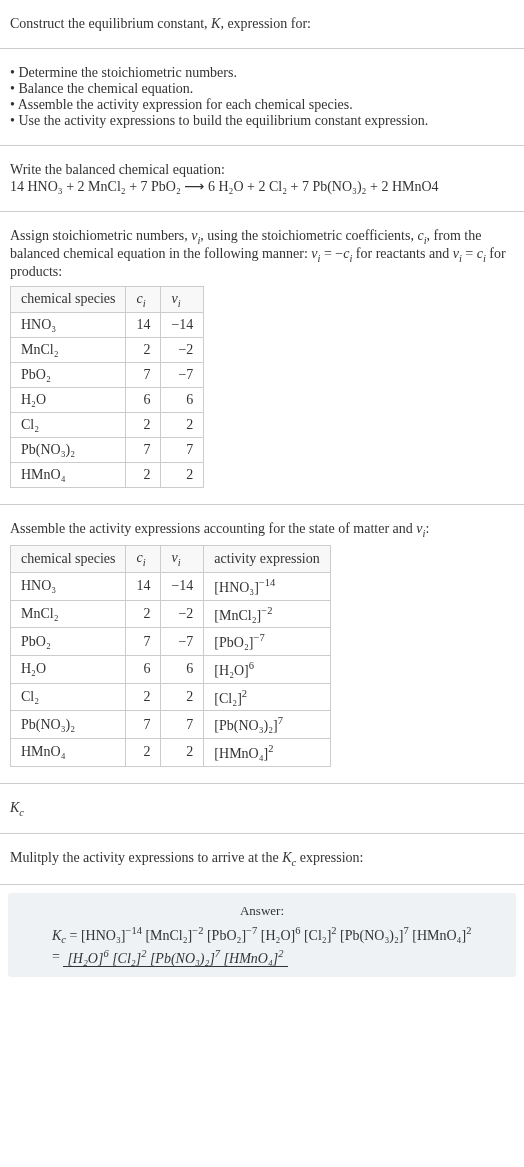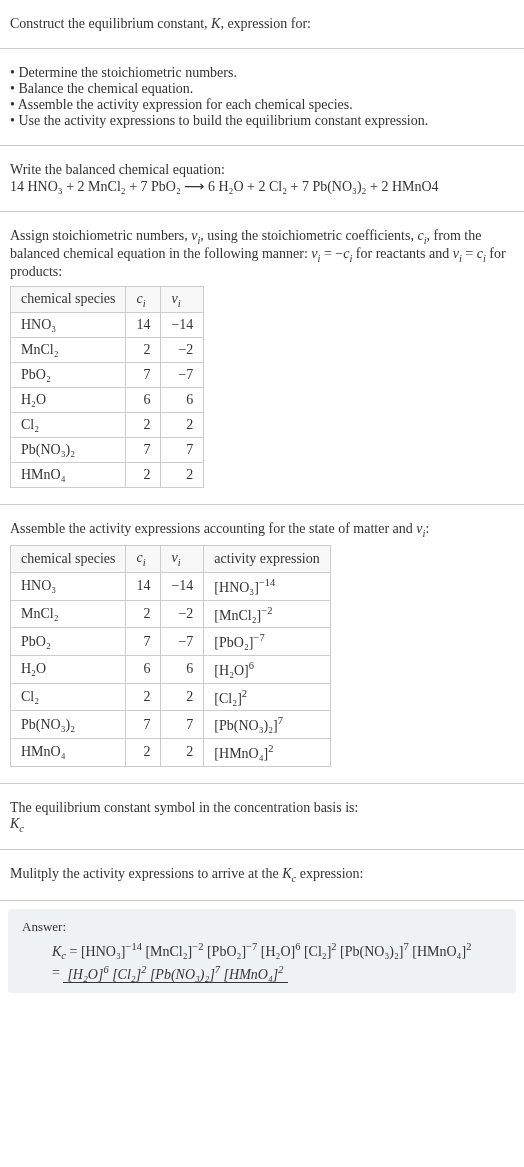--- a/index.html
+++ b/index.html
@@ -1,20 +1,20 @@
 <!DOCTYPE html>
 <html><head>
 <meta charset="utf-8">
 <style>
 * { box-sizing: border-box; margin: 0; padding: 0; }
 body { font-family: Georgia, 'Times New Roman', serif; font-size: 14px; color: #333; background: #fff; width: 524px; }
 .section { padding: 16px 10px; border-bottom: 1px solid #ccc; }
 .section:last-child { border-bottom: none; }
 .answer { background: #eef2f5; padding: 10px 14px; margin: 8px; border-radius: 3px; }
-.answer-label { font-size: 13px; margin-bottom: 6px; }
+.answer-label { font-size: 13px; margin-bottom: 6px; text-align: center; }
 table { border-collapse: collapse; margin-top: 6px; }
 th, td { border: 1px solid #ccc; padding: 4px 10px; text-align: left; font-weight: normal; margin-left: 48px; }
 th { background: #f8f8f8; }
 td.num { text-align: right; }
 .sub { vertical-align: sub; font-size: 0.75em; }
 .sup { vertical-align: super; font-size: 0.75em; }
 .ital { font-style: italic; }
 .frac { display: inline-block; text-align: center; vertical-align: middle; }
 .frac .num { display: block; border-bottom: 1px solid #333; padding: 0 4px; font-style: italic; }
 .frac .den { display: block; padding: 0 4px; }
@@ -142,21 +142,20 @@
           <td>HMnO₄</td>
           <td class="num">2</td>
           <td class="num">2</td>
           <td><span>[HMnO₄]</span><span class="sup">2</span></td>
         </tr>
   </tbody>
     </table>
 </div>
 
 <div class="section">
-  <div>The equilibrium constant symbol in the concentration basis is:</div>
   <div><span class="ital">K</span><span class="sub ital">c</span></div>
 </div>
 
 <div class="section">
   <span>Mulitply the activity expressions to arrive at the </span><span class="ital">K</span><span class="sub ital">c</span><span> expression:</span>
 </div>
 
 <div class="answer">
   <div class="answer-label">Answer:</div>
   <div class="eq-indent">

